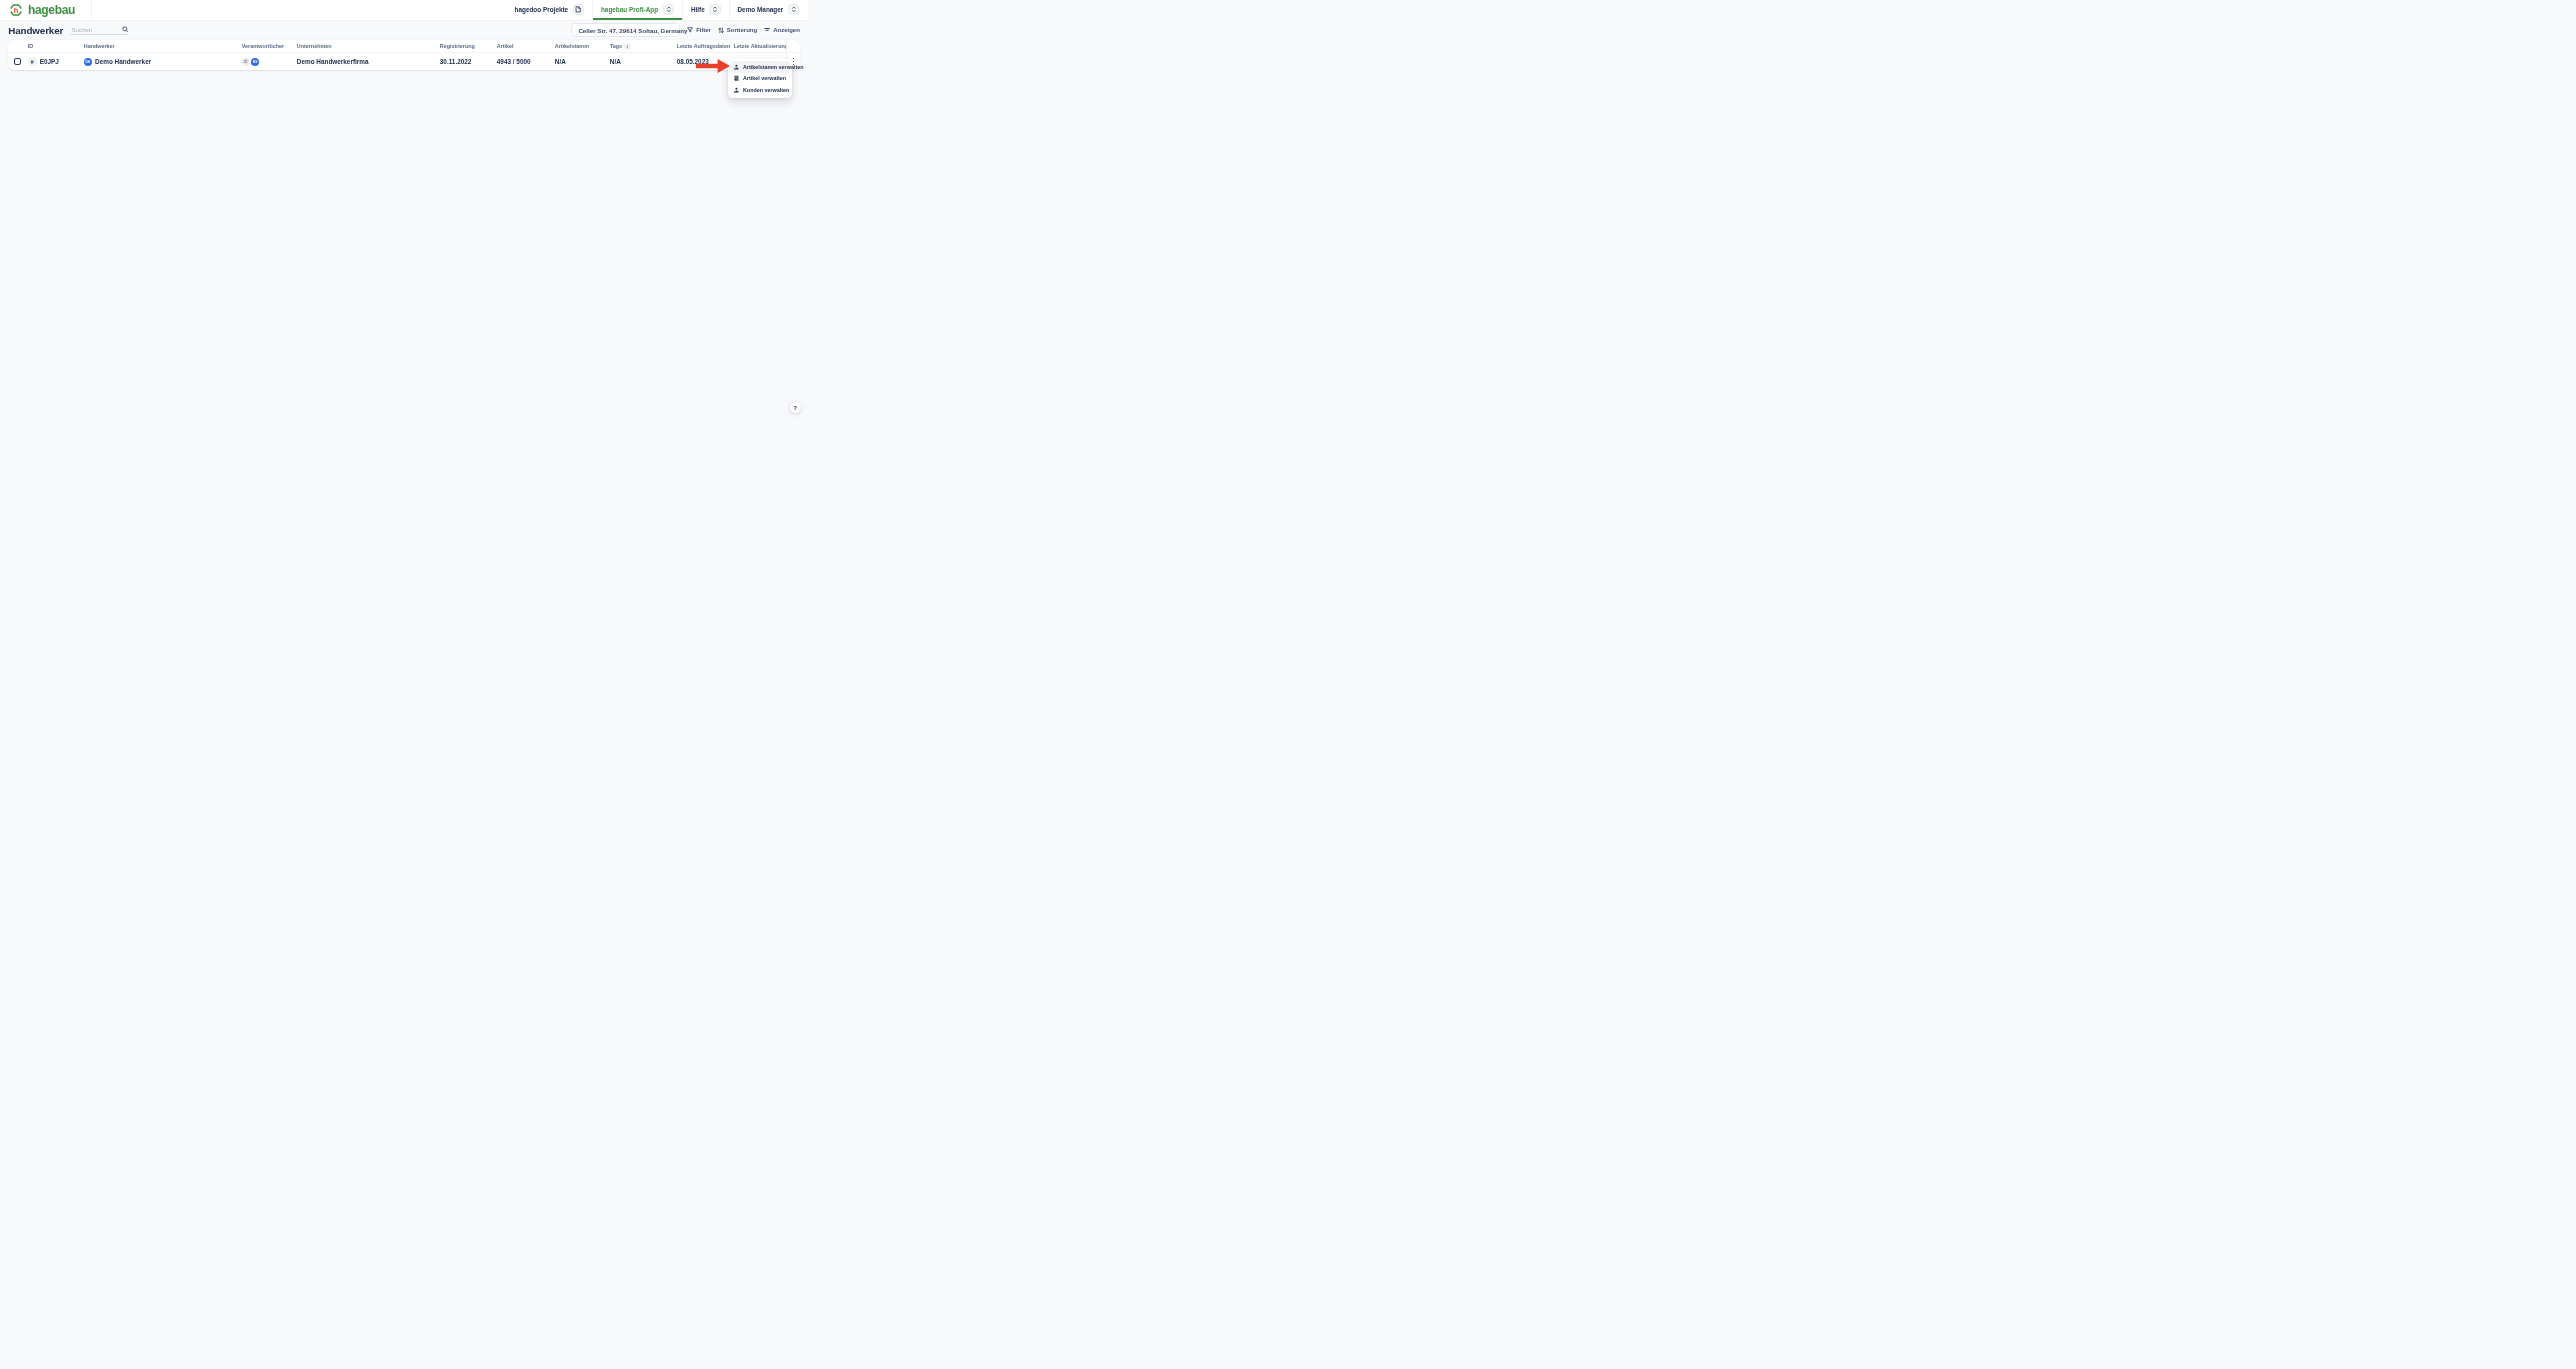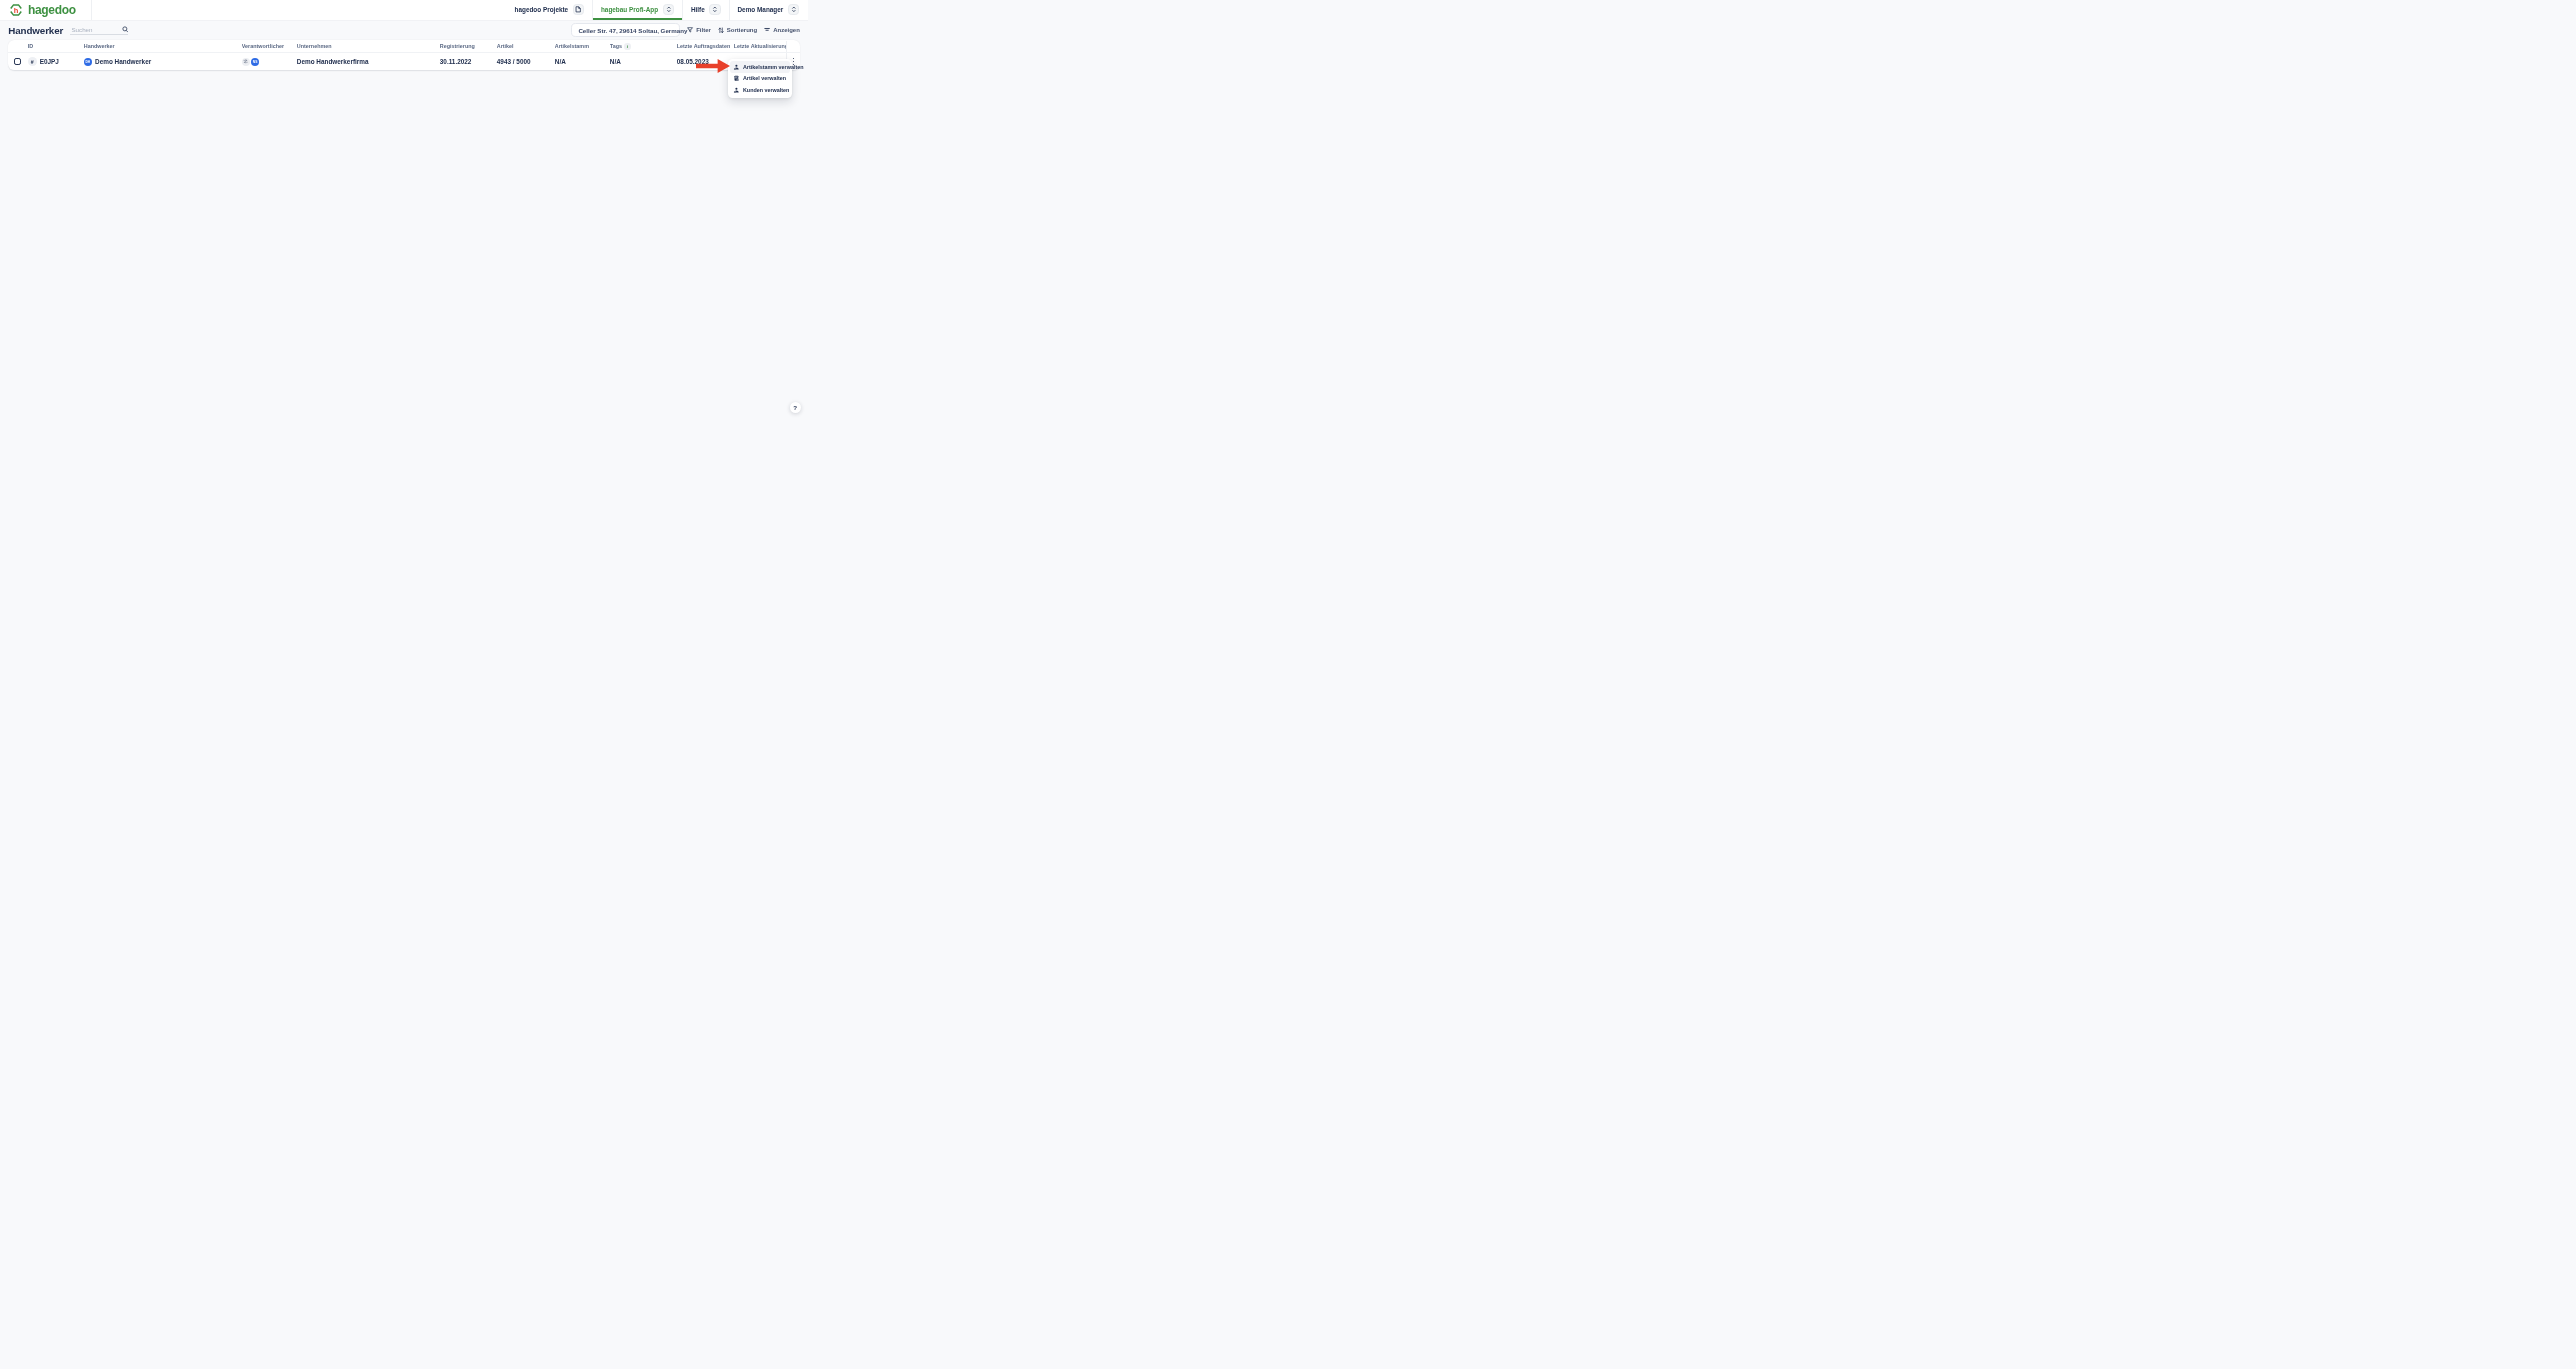--- a/index.html
+++ b/index.html
@@ -133,21 +133,21 @@
 
 <div class="topbar">
   <div class="logo-wrap">
     <span>
       <svg width="14" height="14" viewBox="0 0 28 28" fill="none">
         <path d="M3.5 11 L9 3.8 H19 L24.5 11" stroke="#3e9142" stroke-width="3"></path>
         <path d="M3.5 17 L9 24.2 H19 L24.5 17" stroke="#3e9142" stroke-width="3"></path>
         <text x="14" y="19.5" text-anchor="middle" font-size="15" font-weight="bold" fill="#e8402a">h</text>
       </svg>
     </span>
-    <span class="logo-text">hagedoo</span>
+    <span class="logo-text">hagebau</span>
   </div>
   <div class="top-spacer"></div>
 
   <div class="nav-section">
     <span>hagedoo Projekte</span>
     <span class="nav-badge">
       <svg width="6.2" height="6.7" viewBox="0 0 12 13" fill="none">
         <path d="M2 1.5 H7.2 L10.4 4.7 V11.5 H2 Z" stroke="#22304f" stroke-width="1.5" stroke-linejoin="round"></path>
         <path d="M7.2 1.5 V4.7 H10.4" stroke="#22304f" stroke-width="1.5" stroke-linejoin="round"></path>
       </svg>

